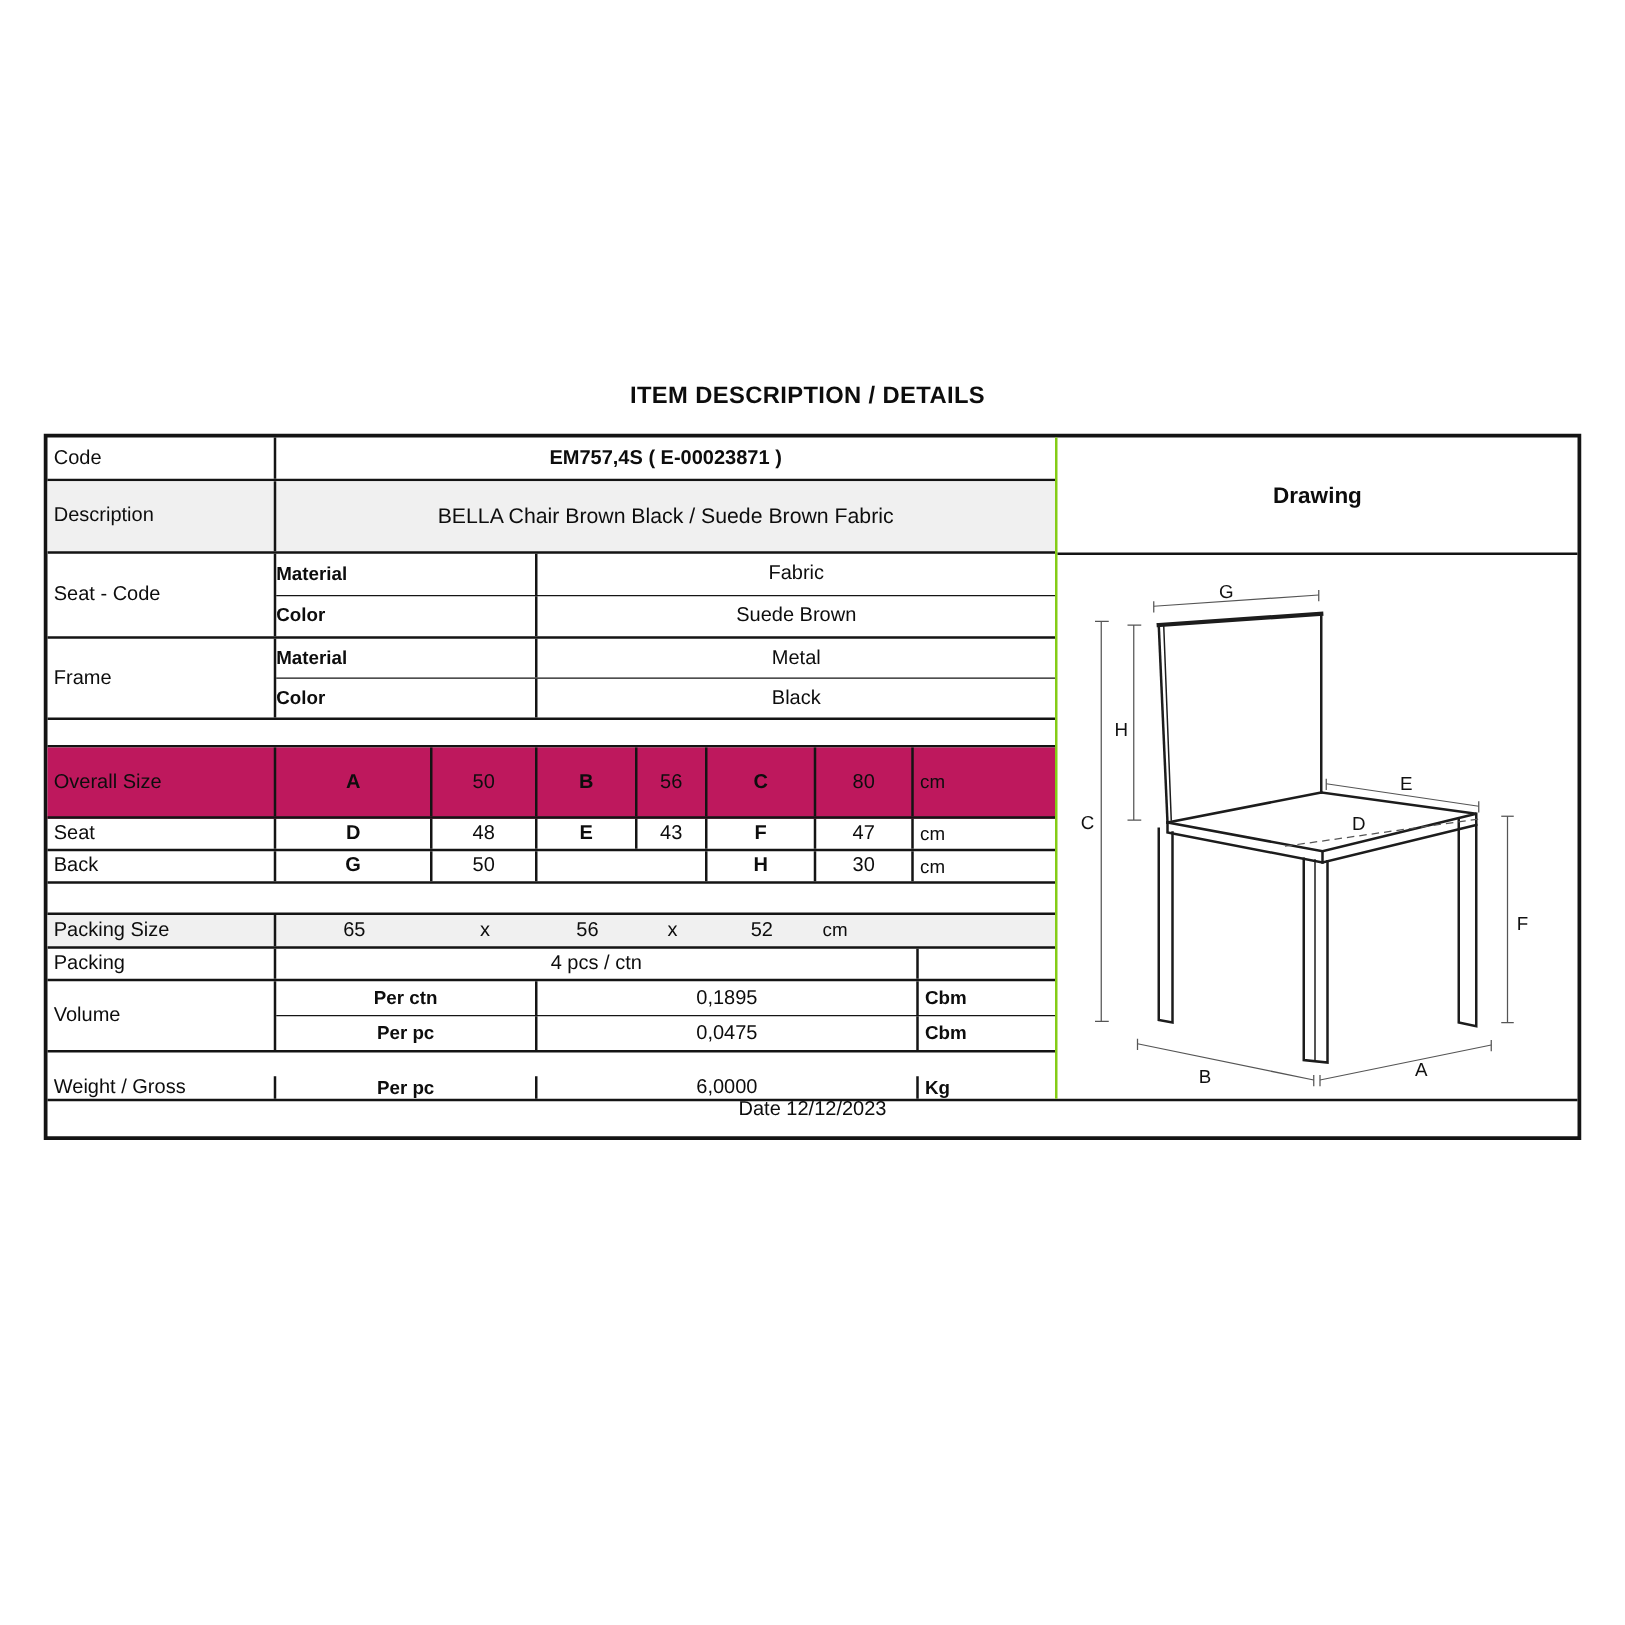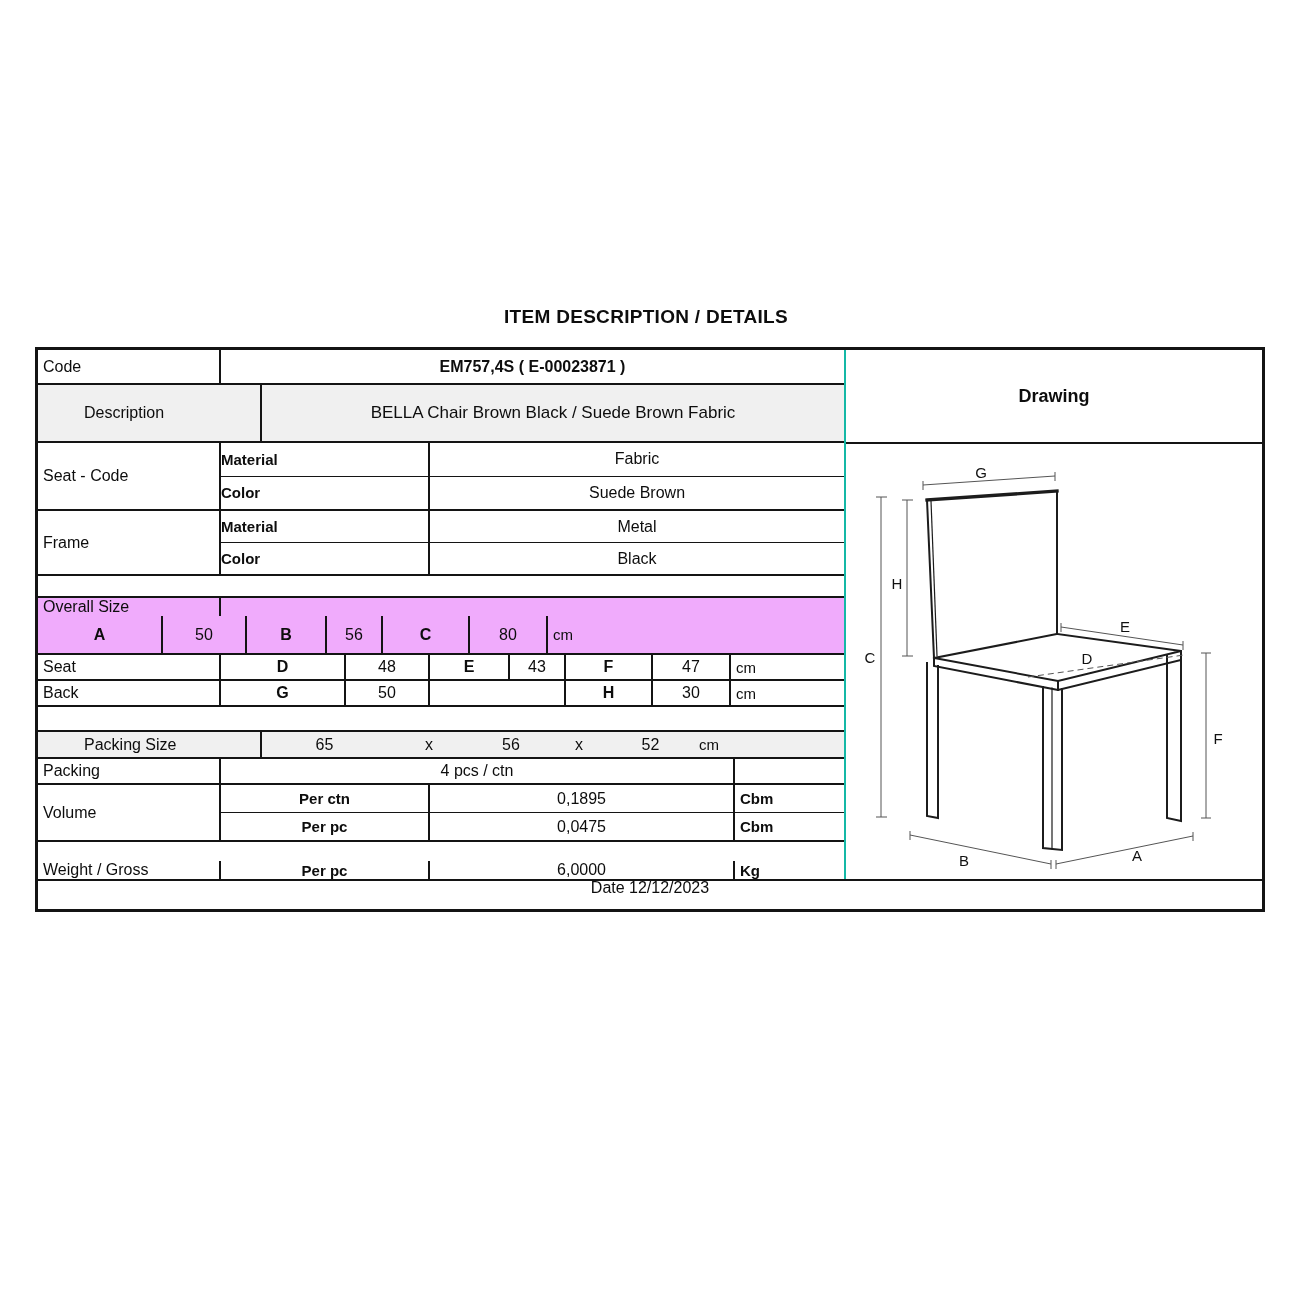--- a/index.html
+++ b/index.html
@@ -1,38 +1,38 @@
 <!DOCTYPE html>
 <html><head>
 <meta charset="utf-8">
 <style>
   html,body{margin:0;padding:0;background:#ffffff;}
   body{width:1300px;height:1300px;position:relative;font-family:"Liberation Sans",sans-serif;color:#0d0d0d;}
   .title{position:absolute;left:31px;top:306px;width:1230px;text-align:center;font-weight:bold;font-size:19px;letter-spacing:.3px;}
   .sheet{position:absolute;left:35px;top:347px;width:1230px;height:565px;border:3px solid #141414;box-sizing:border-box;background:#fff;}
   .main{display:flex;height:529px;}
   .left{width:806px;flex:none;display:flex;flex-direction:column;}
-  .right{flex:1;display:flex;flex-direction:column;border-left:2px solid #14b8a6;min-width:0;}
+  .right{flex:1;display:flex;flex-direction:column;border-left:2px solid #84cc16;min-width:0;}
   .sec{display:flex;border-bottom:2px solid #141414;flex:none;box-sizing:border-box;}
   .sec.last{border-bottom:none;flex:1;align-items:flex-end;}
   .lab{width:183px;flex:none;border-right:2px solid #141414;display:flex;align-items:center;padding-left:5px;font-weight:normal;font-size:16px;box-sizing:border-box;}
   .rest{flex:1;display:flex;flex-direction:column;min-width:0;}
   .srow{display:flex;flex:1;min-height:0;}
   .bline{border-bottom:1.5px solid #141414;}
   .c{display:flex;align-items:center;justify-content:center;font-size:16px;border-right:2px solid #141414;box-sizing:border-box;flex:none;overflow:hidden;}
   .nb{border-right:none;}
   .fill{flex:1;border-right:none;}
   .bold{font-weight:bold;}
   .leftal{justify-content:flex-start;padding-left:0;}
   .unit{justify-content:flex-start;padding-left:5px;font-size:15px;}
   .w209{width:209px}.w136{width:136px}.w165{width:165px}
   .w125{width:125px}.w84{width:84px}.w80{width:80px}.w56{width:56px}.w87{width:87px}.w78{width:78px}
   .w305{width:305px}.w514{width:514px}
-  .ylw{background:#f0abfc;flex-direction:column;}
-  .gry{background:#f0f0f0;padding-left:41px;}
+  .ylw{background:#be185d;}
+  .gry{background:#f0f0f0;}
   .sublab{font-weight:bold;font-size:15px;}
   .dhead{height:94px;flex:none;border-bottom:2px solid #141414;display:flex;align-items:center;justify-content:center;font-weight:bold;font-size:18px;box-sizing:border-box;}
   .darea{flex:1;position:relative;}
   .darea svg{position:absolute;left:0;top:0;width:100%;height:100%;}
   .date{height:16px;border-top:2px solid #141414;display:flex;align-items:center;justify-content:center;font-weight:normal;font-size:16px;box-sizing:border-box;}
 </style>
 </head>
 <body>
 
 <div class="title">ITEM DESCRIPTION / DETAILS</div>

